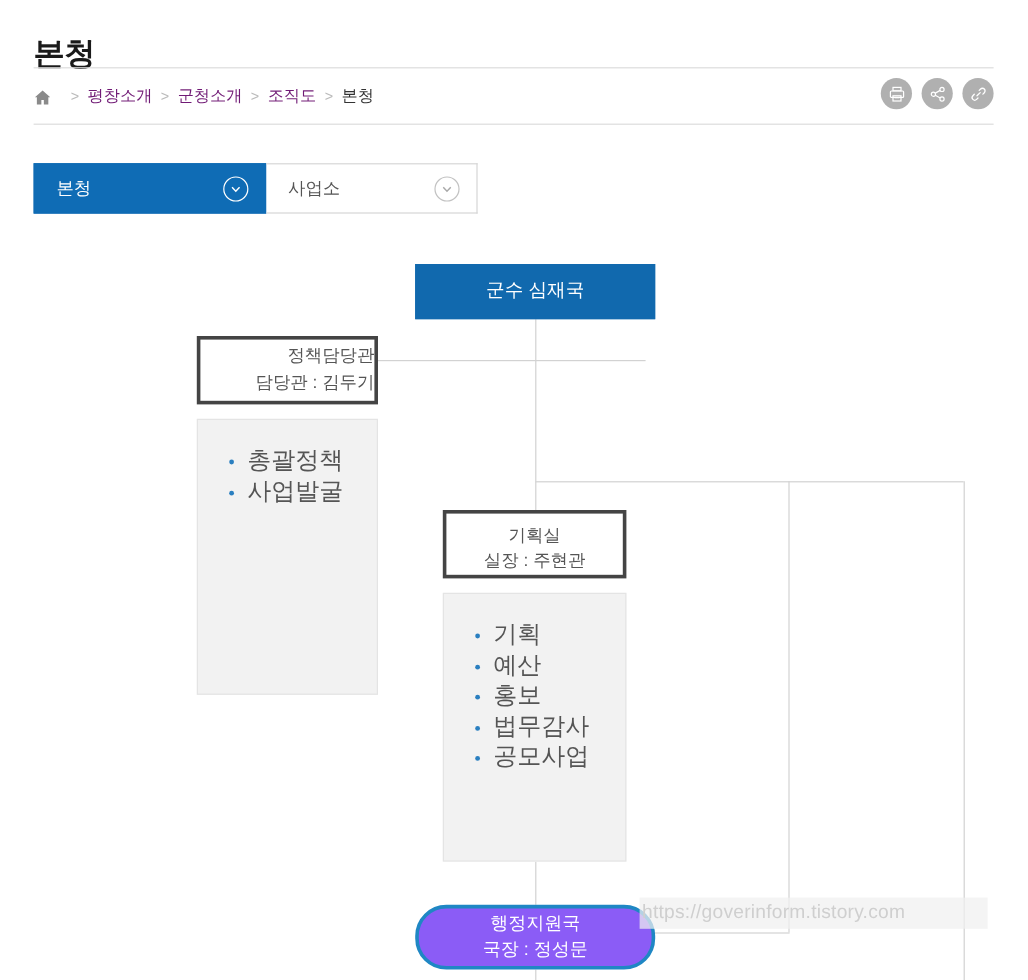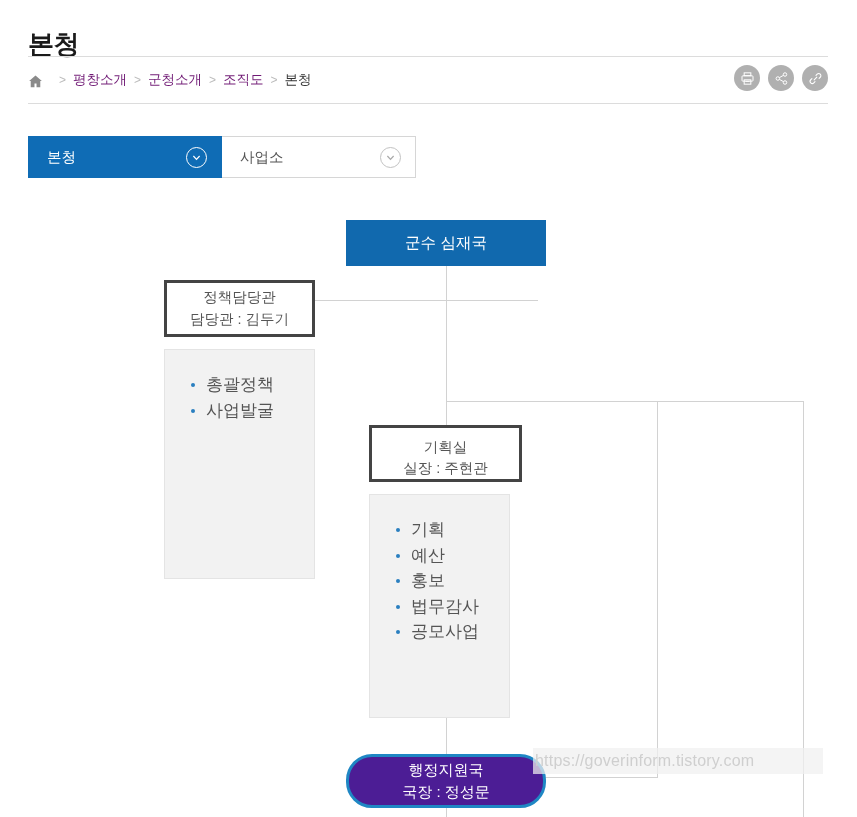--- a/index.html
+++ b/index.html
@@ -102,21 +102,21 @@
     color: #555;
   }
   .tab:first-child { border-left: 1px solid #d6d6d6; }
   .tab.active {
     background: #0f6cb5;
     color: #fff;
     border-color: #0f6cb5;
   }
   .tab .tab-label { white-space: nowrap; }
   .tab-w1 { width: 194px; }
-  .tab-w2 { width: 194px; }
+  .tab-w2 { width: 176px; }
   .tab-w3 { width: 194px; }
   .chev {
     width: 21px; height: 21px;
     border-radius: 50%;
     border: 1px solid #c2c2c2;
     display: flex;
     align-items: center;
     justify-content: center;
     margin-left: 12px;
     flex: none;
@@ -153,40 +153,40 @@
 
   .node.primary {
     background: #1169ae;
     border-color: #1169ae;
     color: #ffffff;
     font-size: 15.5px;
     font-weight: normal;
     text-align: center;
   }
   .node.secondary {
-    background: #4c1d95;
+    background: #8b5cf6;
     border-color: #1f87c4;
     color: #ffffff;
     font-size: 15px;
     border-radius: 26px;
   }
 
   .sublist {
     position: absolute;
     background: #f2f2f2;
     border: 1px solid #e4e4e4;
     padding: 22px 0 0 26px;
   }
   .sublist ul {
     margin: 0; padding: 0;
     list-style: none;
   }
   .sublist li {
     position: relative;
-    font-size: 17px;
+    font-size: 20px;
     color: #555;
     line-height: 25.5px;
     padding-left: 15px;
   }
   .sublist li::before {
     content: "";
     position: absolute;
     left: 0; top: 11px;
     width: 4px; height: 4px;
     border-radius: 50%;
@@ -297,40 +297,40 @@
     <div class="line h" style="left:520px; top:777px; width:138px;"></div>
     <div class="line v" style="left:803px; top:401px; height:416px;"></div>
     <div class="line v" style="left:446px; top:401px; height:24px;"></div>
     <div class="line v" style="left:446px; top:718px; height:36px;"></div>
     <div class="line v" style="left:446px; top:808px; height:9px;"></div>
 
     <div class="node primary" style="left:346px; top:220px; width:200px; height:46px;">
       <span>군수 심재국</span>
     </div>
 
-    <div class="node" style="left:164px; top:280px; width:151px; height:57px;">
+    <div class="node" style="left:164px; top:280px; width:151px; height:57px;align-items:flex-end;">
       <span>정책담당관</span>
       <span class="l2">담당관 : 김두기</span>
     </div>
 
 
     <div class="sublist" style="left:164px; top:349px; width:151px; height:230px;">
       <ul>
         <li>총괄정책</li>
         <li>사업발굴</li>
       </ul>
     </div>
 
 
     <div class="node" style="left:369px; top:425px; width:153px; height:57px;justify-content:flex-end;">
       <span>기획실</span>
       <span class="l2">실장 : 주현관</span>
     </div>
 
-    <div class="sublist" style="left:369px; top:494px; width:141px; height:224px;">
+    <div class="sublist" style="left:369px; top:494px; width:153px; height:224px;">
       <ul>
         <li>기획</li>
         <li>예산</li>
         <li>홍보</li>
         <li>법무감사</li>
         <li>공모사업</li>
       </ul>
     </div>
 
     <div class="node secondary" style="left:346px; top:754px; width:200px; height:54px;">

